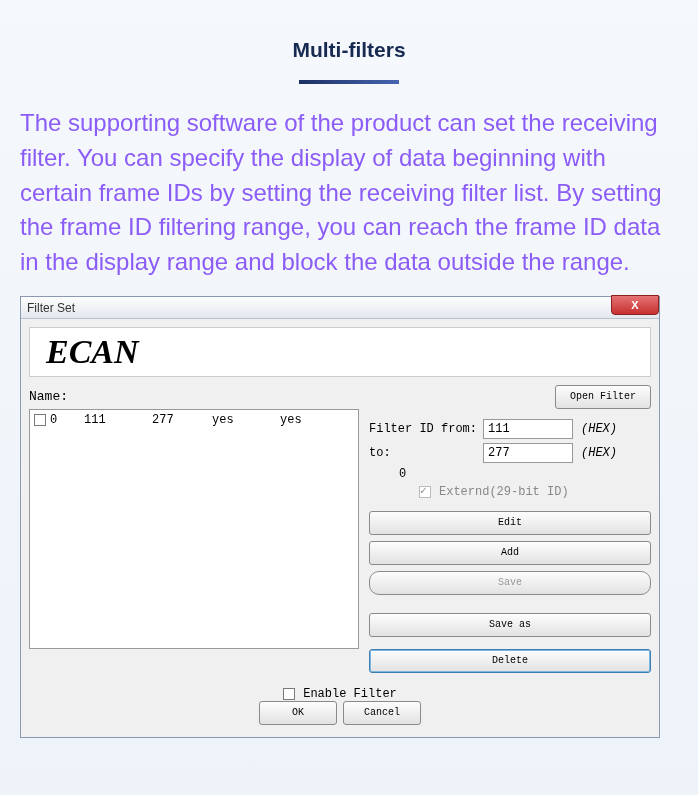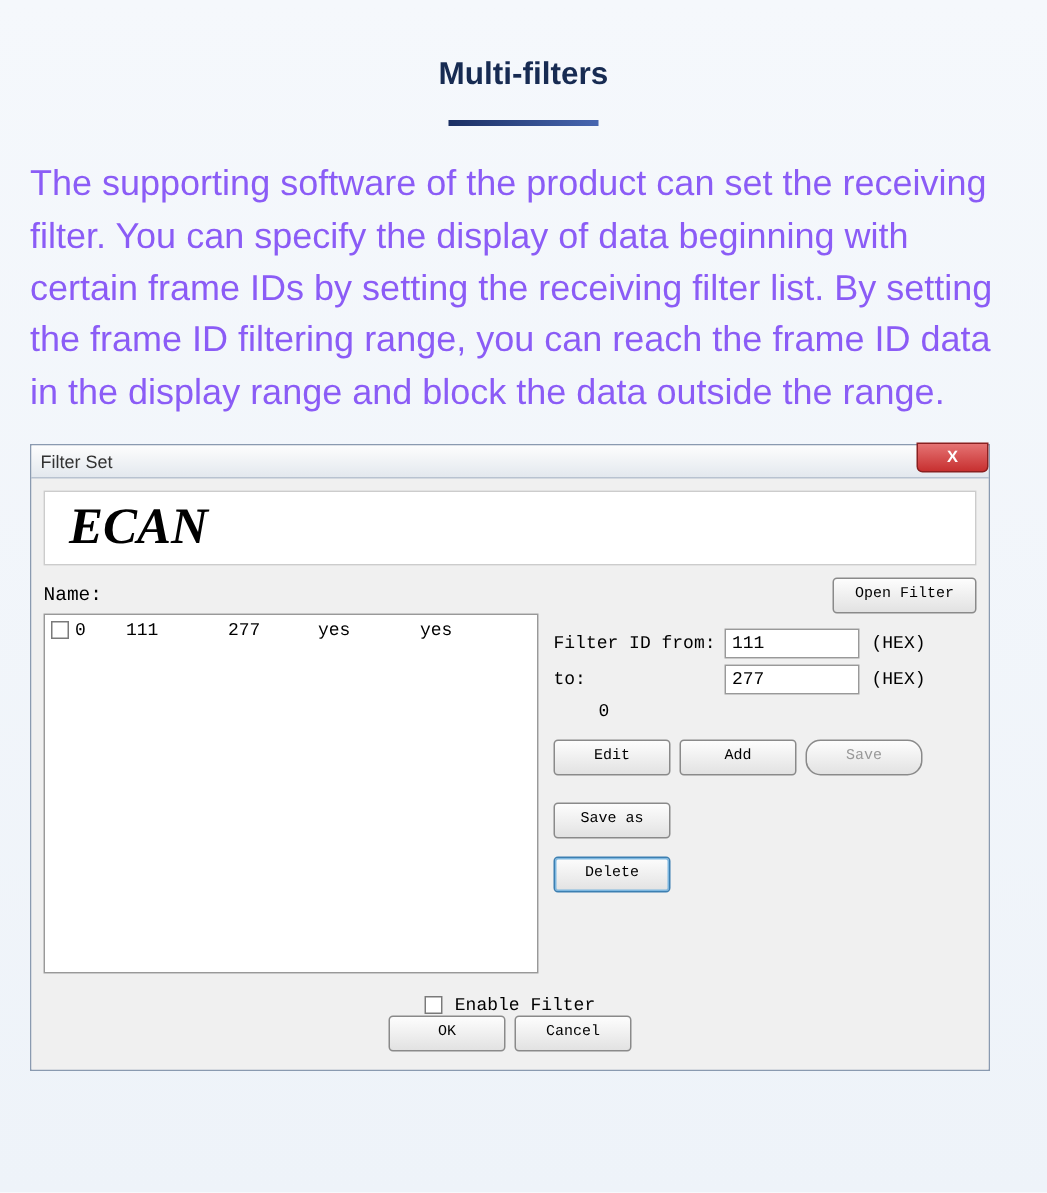--- a/index.html
+++ b/index.html
@@ -180,23 +180,23 @@
   .f-row .flabel { width: 110px; text-align: left; }
   .small-input {
     width: 90px;
     height: 20px;
     border: 1px solid #999;
     background: #fff;
     padding: 0 4px;
     font-family: "Courier New", monospace;
     font-size: 12px;
   }
-  .hex { margin-left: 4px; }
+  .hex { margin-left: 4px; font-style: italic; }
   .chk-row { margin: 4px 0 4px 50px; color: #888; display:flex; align-items:center; gap:4px;}
-  .btn-row { display: flex; gap: 6px; margin-top: 12px; flex-wrap: wrap; }
+  .btn-row { display: flex; gap: 6px; margin-top: 12px; flex-wrap: wrap; flex-direction: column; }
   .bottom-row {
     display: flex;
     align-items: center;
     justify-content: space-between;
     font-family: "Courier New", monospace;
     font-size: 12px;
     padding: 4px 0;
     flex-direction: column;
   }
   .bottom-left { display: flex; align-items: center; gap: 4px; }
@@ -244,20 +244,24 @@
           <span class="flabel">Filter ID from:</span>
           <input class="small-input" value="111" style="">
           <span class="hex">(HEX)</span>
         </div>
         <div class="f-row">
           <span class="flabel">to:</span>
           <input class="small-input" value="277" style="">
           <span class="hex">(HEX)</span>
         </div>
         <div class="zero-lbl">0</div>
+        <div class="chk-row">
+          <span class="chk disabled checked"></span>
+          <span>Externd(29-bit ID)</span>
+        </div>
         <div class="btn-row">
           <div class="win-btn">Edit</div>
           <div class="win-btn">Add</div>
           <div class="win-btn disabled">Save</div>
         </div>
         <div class="btn-row" style="margin-top:18px;">
           <div class="win-btn">Save as</div>
         </div>
         <div class="btn-row">
           <div class="win-btn focused">Delete</div>

